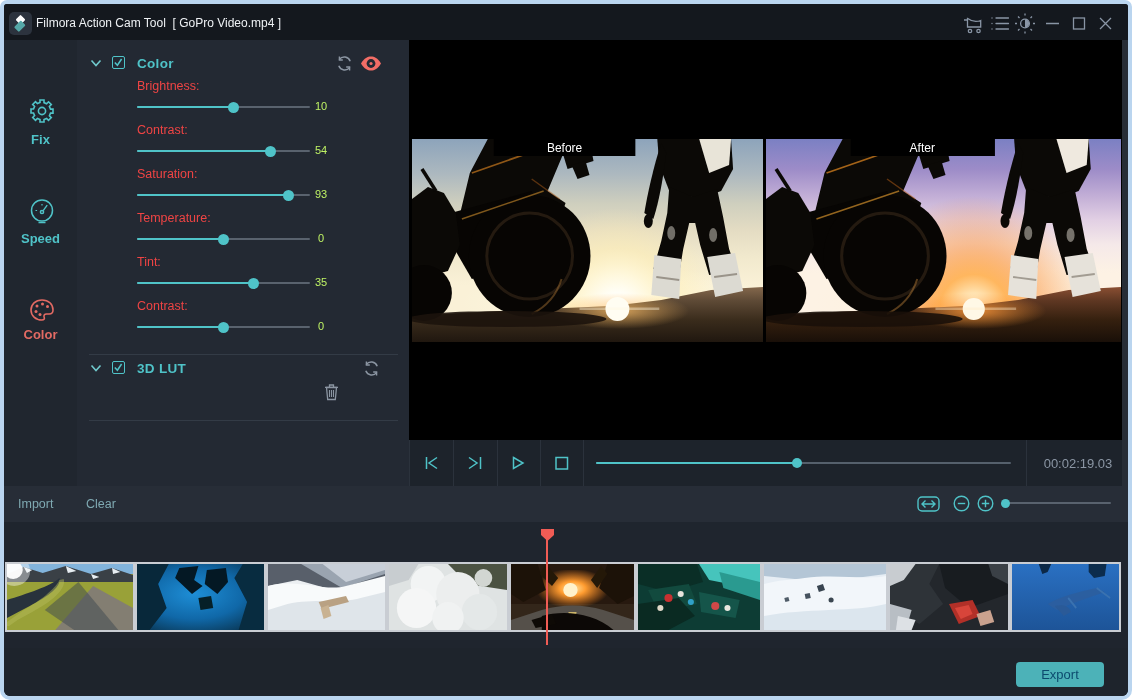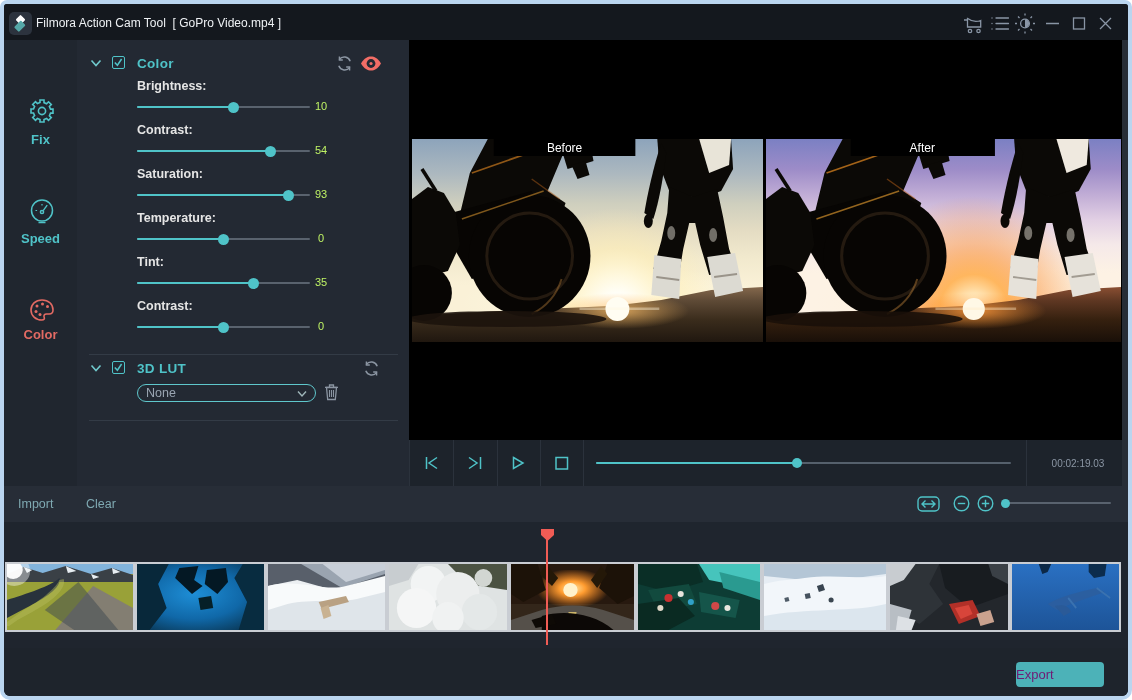--- a/index.html
+++ b/index.html
@@ -8,21 +8,21 @@
          border:4px solid #bad5ef; border-radius:7px 7px 10px 10px; overflow:hidden; background:#232933; }
   
   #titlebar { position:absolute; left:0; top:0; width:1124px; height:36px; background:#14181e; }
   #logo { position:absolute; left:5px; top:8px; width:23px; height:23px; background:#2c333e; border-radius:5px; }
   #title { position:absolute; left:32px; top:0; height:36px; line-height:38px; color:#eef1f4; font-size:12px; }
   
   #sidebar { position:absolute; left:0; top:36px; width:73px; height:446px; background:#20262f; }
   .side-label { position:absolute; width:73px; text-align:center; font-size:13px; font-weight:bold; color:#4fc3c8; }
   
   #panel { position:absolute; left:73px; top:36px; width:332px; height:446px; background:#232933; }
-  .plabel { position:absolute; color:#e5e5e5; font-size:12.5px;font-weight:bold; }
+  .plabel { position:absolute; color:#ef4444; font-size:12.5px; }
   .pvalue { position:absolute; color:#bef264; font-size:11px; width:30px; text-align:center; }
   .track { position:absolute; height:2px; background:#59626e; border-radius:1px; }
   .fill  { position:absolute; height:2px; background:#4fc3c8; border-radius:1px; }
   .thumbdot { position:absolute; width:11px; height:11px; border-radius:50%; background:#4fc3c8; }
   .checkbox { position:absolute; width:13px; height:13px; border:1.5px solid #4fc3c8; border-radius:2px; }
   .checkbox svg { display:block; }
   .sechead { position:absolute; color:#4fc3c8; font-size:13.5px; font-weight:bold; letter-spacing:0.3px; }
   .divline { position:absolute; left:12px; width:309px; height:1px; background:#333b46; }
   
   #preview { position:absolute; left:405px; top:36px; width:713px; height:400px; background:#000;text-align:center; }
@@ -32,21 +32,21 @@
   .pbdiv { position:absolute; top:0; width:1px; height:46px; background:#2b323c; }
   
   #importbar { position:absolute; left:0; top:482px; width:1124px; height:36px; background:#272d37; }
   .ibtxt { position:absolute; top:0; height:36px; line-height:37px; font-size:12.5px; color:#7fa9b2; }
   
   #timeline { position:absolute; left:0; top:518px; width:1124px; height:126px; background:#1f252e; }
   .thumb { position:absolute; top:40px; height:70px; border:2px solid #c9cdd3; overflow:hidden; }
   
   #bottombar { position:absolute; left:0; top:644px; width:1124px; height:48px; background:#1e242c; }
   #exportbtn { position:absolute; left:1012px; top:14px; width:88px; height:25px; background:#4cb2b8; border-radius:4px;
-               color:#701a75; font-size:13px; line-height:25px; }
+               color:#0c4a6e; font-size:13px; text-align:center; line-height:25px; }
 </style>
 </head>
 <body>
 <div id="win">
   <div id="titlebar">
     <div id="logo">
       <svg width="23" height="23" viewBox="0 0 23 23">
         <rect x="8" y="4.2" width="7" height="7" rx="1" transform="rotate(45 11.5 7.7)" fill="#fdfdfd"></rect>
         <rect x="7.4" y="9.4" width="6.8" height="9.6" rx="1" transform="rotate(45 10.8 14.2)" fill="#55a8a8"></rect>
       </svg>
@@ -158,26 +158,20 @@
           <path d="M1.8 5.4 L4.4 8.2 L8.6 2"></path>
         </svg>
       </div>
     <div class="sechead" style="left:60px;top:321px">3D LUT</div>
     <svg style="position:absolute;left:286px;top:320px" width="17" height="17" viewBox="0 0 17 17" fill="none" stroke="#8b95a2" stroke-width="1.5">
       <path d="M14.2 6.2 A6.3 6.3 0 0 0 3.2 4.6"></path>
         <path d="M3.4 1.6 v3.4 h3.4" stroke-width="1.4"></path>
       <path d="M2.8 10.8 a6.3 6.3 0 0 0 11 1.6"></path>
         <path d="M13.6 15.4 v-3.4 h-3.4" stroke-width="1.4"></path>
     </svg>
-    <div style="position:absolute;left:60px;top:344px;width:179px;height:18px;border:1px solid #5fc7cc;border-radius:9px;">
-      <div style="position:absolute;left:8px;top:1px;font-size:12.5px;color:#9aa5b2;">None</div>
-      <svg style="position:absolute;right:8px;top:5px" width="10" height="8" viewBox="0 0 10 8" fill="none" stroke="#9fb6ba" stroke-width="1.4">
-          <path d="M1 1.5 l4 4.5 4 -4.5"></path>
-        </svg>
-    </div>
     <svg style="position:absolute;left:247px;top:343px" width="15" height="18" viewBox="0 0 15 18" fill="none" stroke="#8b95a2" stroke-width="1.3">
       <path d="M2.5 4.5 l1.2 12 h7.6 l1.2 -12 z"></path>
       <path d="M1 4.3 h13 M5.5 4 v-2 h4 v2"></path>
       <path d="M5.5 7 v7 M7.5 7 v7 M9.5 7 v7" stroke-width="1.1"></path>
     </svg>
     <div class="divline" style="top:380px"></div>
   </div>
   <div id="preview">
     <svg style="position:absolute;left:3px;top:99px" width="351" height="203" viewBox="0 0 352 203" preserveAspectRatio="none">
       <defs>
@@ -332,21 +326,21 @@
     <div class="pbdiv" style="left:617px"></div>
     <svg style="position:absolute;left:0;top:0" width="190" height="46" viewBox="0 0 190 46" fill="none" stroke="#4fc3c8" stroke-width="1.5">
       <path d="M17.5 17 v12 M28 17.5 l-8 5.5 8 5.5"></path>
       <path d="M60 17.5 l8 5.5 -8 5.5 M71.5 17 v12"></path>
       <path d="M104.5 17.5 l9.5 5.5 -9.5 5.5 z"></path>
       <rect x="147" y="17.5" width="11.5" height="11.5"></rect>
     </svg>
     <div class="track" style="left:187px;top:22px;width:415px;background:#55606c"></div>
     <div class="fill" style="left:187px;top:22px;width:201px"></div>
     <div style="position:absolute;left:383px;top:18px;width:10px;height:10px;border-radius:50%;background:#4fc3c8"></div>
-    <div style="position:absolute;left:625px;top:0;width:88px;height:46px;line-height:47px;text-align:center;font-size:10px;color:#8b96a4">00:02:19.03</div>
+    <div style="position:absolute;left:625px;top:0;width:88px;height:46px;line-height:47px;text-align:center;font-size:13px;color:#8b96a4">00:02:19.03</div>
   </div>
   <div id="importbar">
     <div class="ibtxt" style="left:14px">Import</div>
     <div class="ibtxt" style="left:82px">Clear</div>
     <svg style="position:absolute;left:913px;top:10px" width="24" height="16" viewBox="0 0 24 16" fill="none" stroke="#4fc3c8" stroke-width="1.4">
       <rect x="1" y="1" width="21" height="14" rx="4"></rect>
       <path d="M5.5 8 h12 M8.5 4.5 L5 8 l3.5 3.5 M14.5 4.5 L18 8 l-3.5 3.5"></path>
     </svg>
     <svg style="position:absolute;left:949px;top:9px" width="17" height="17" viewBox="0 0 17 17" fill="none" stroke="#4fc3c8" stroke-width="1.4">
       <circle cx="8.5" cy="8.5" r="7.3"></circle>

